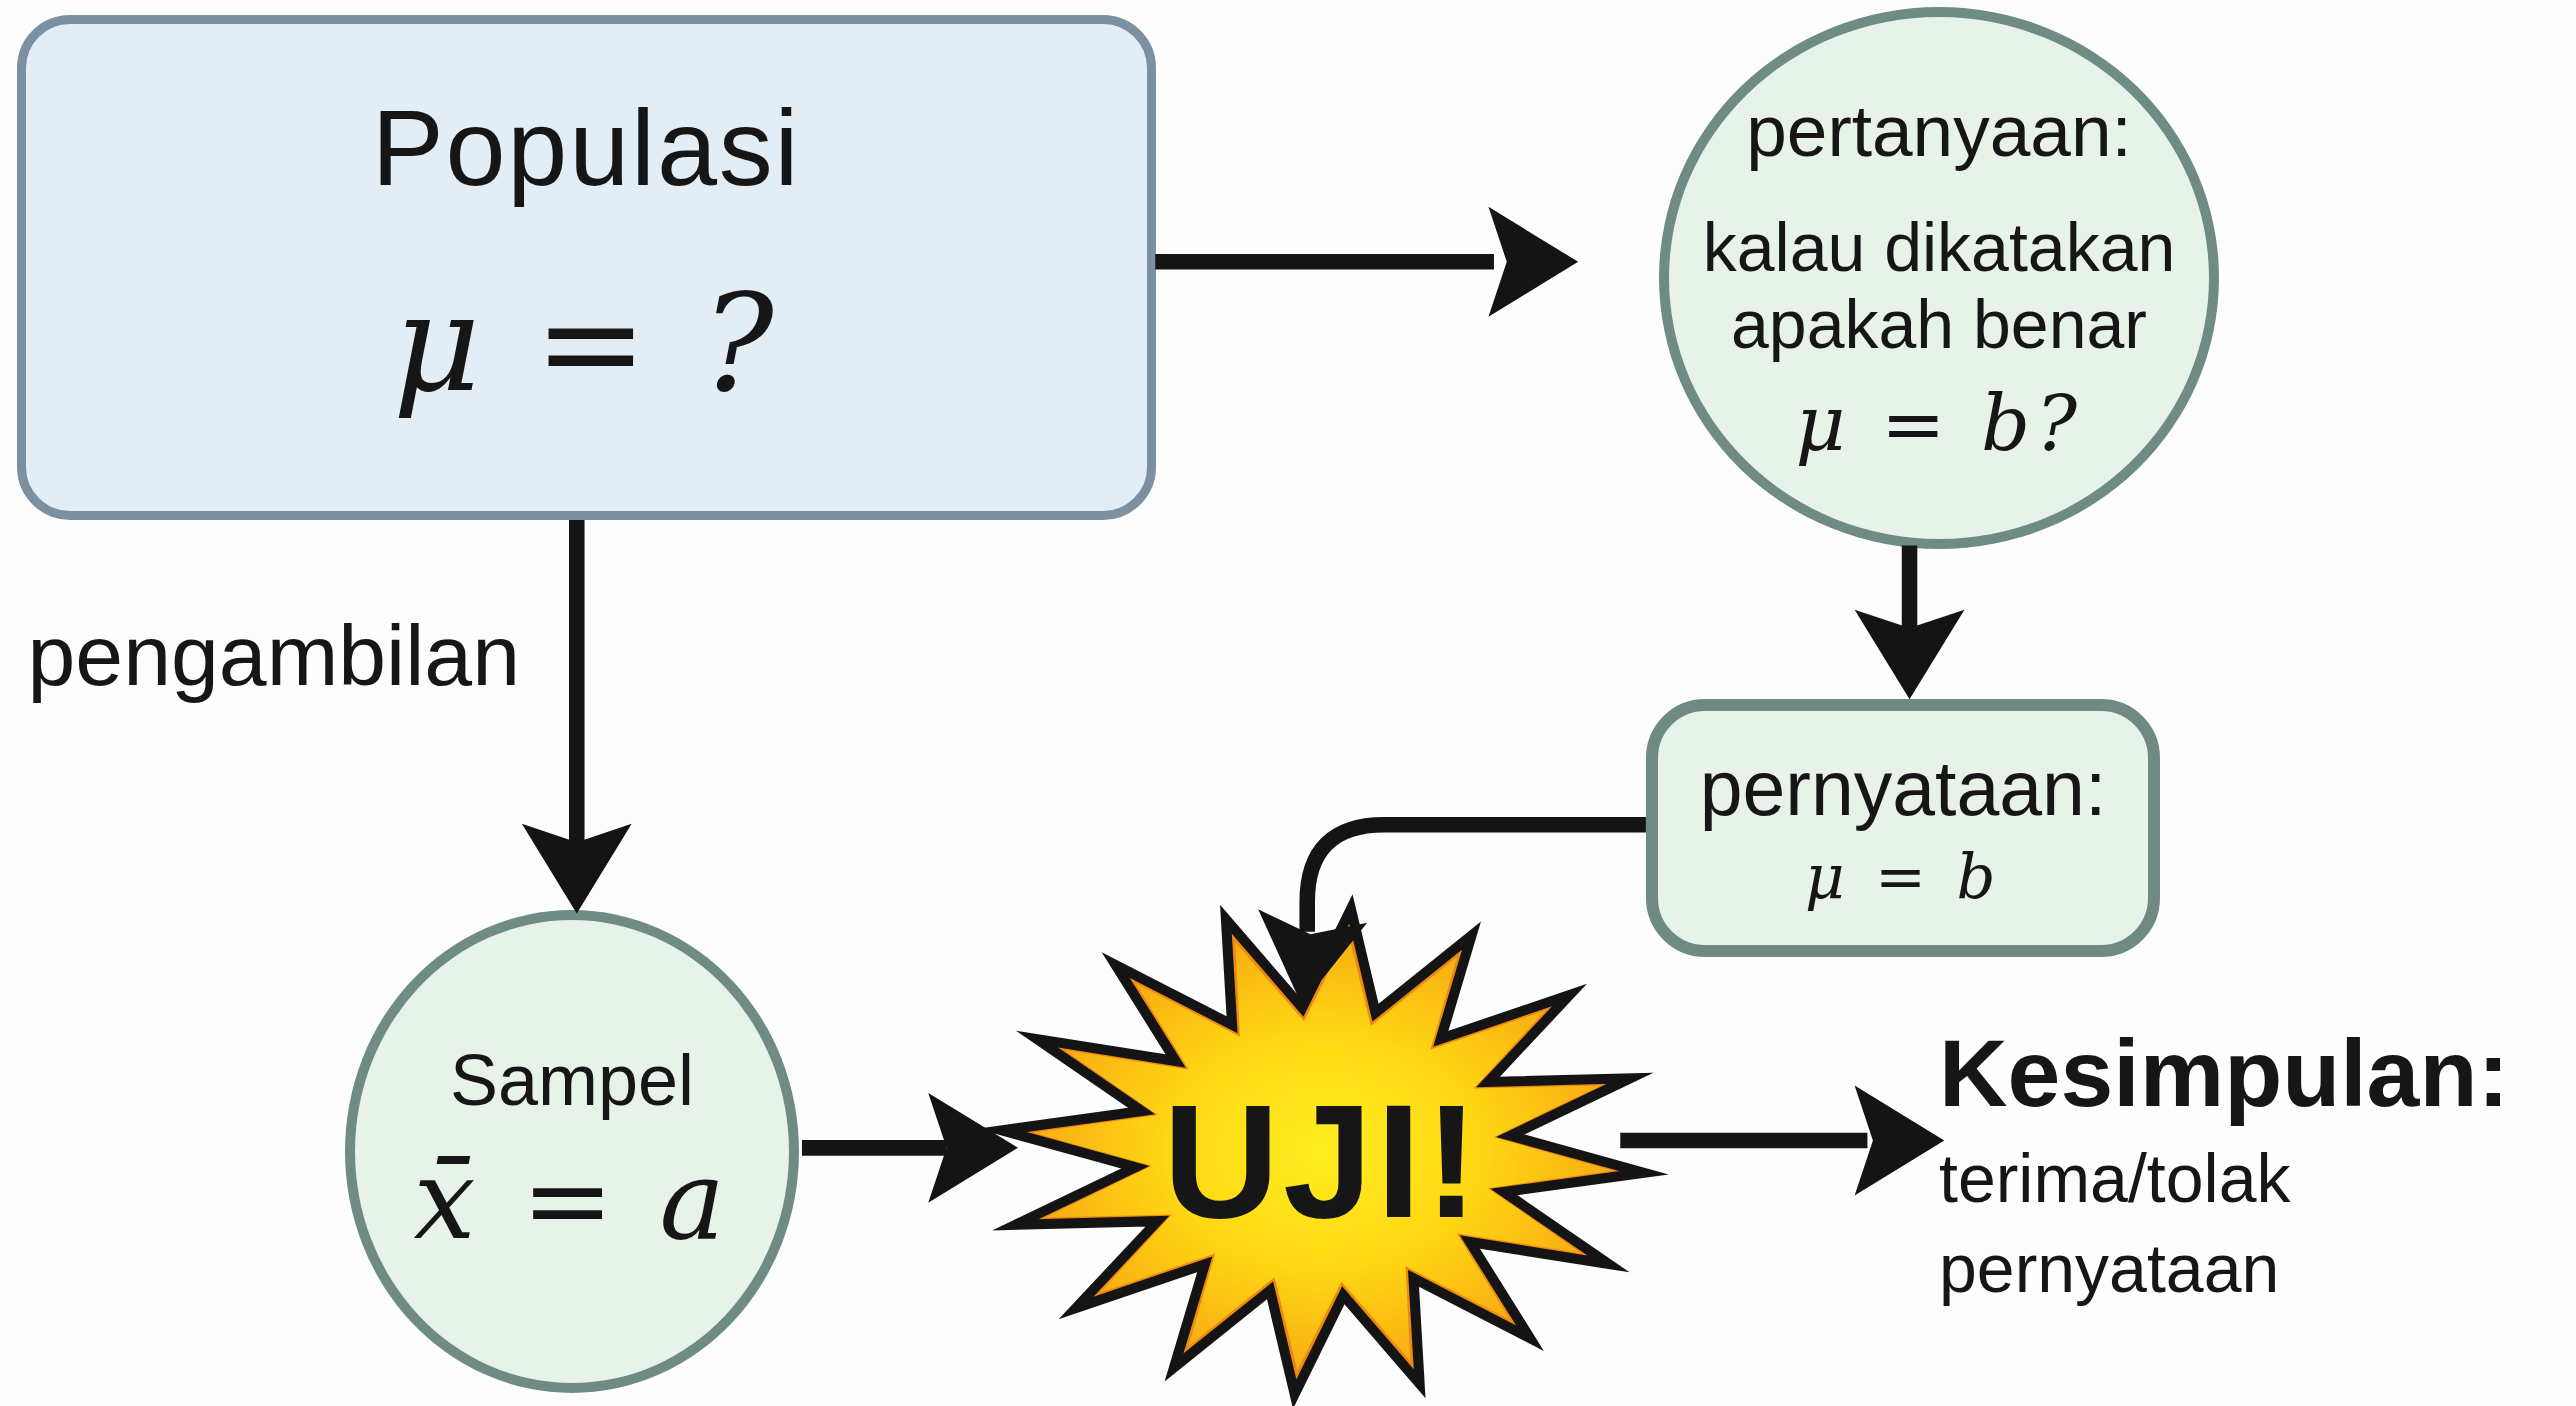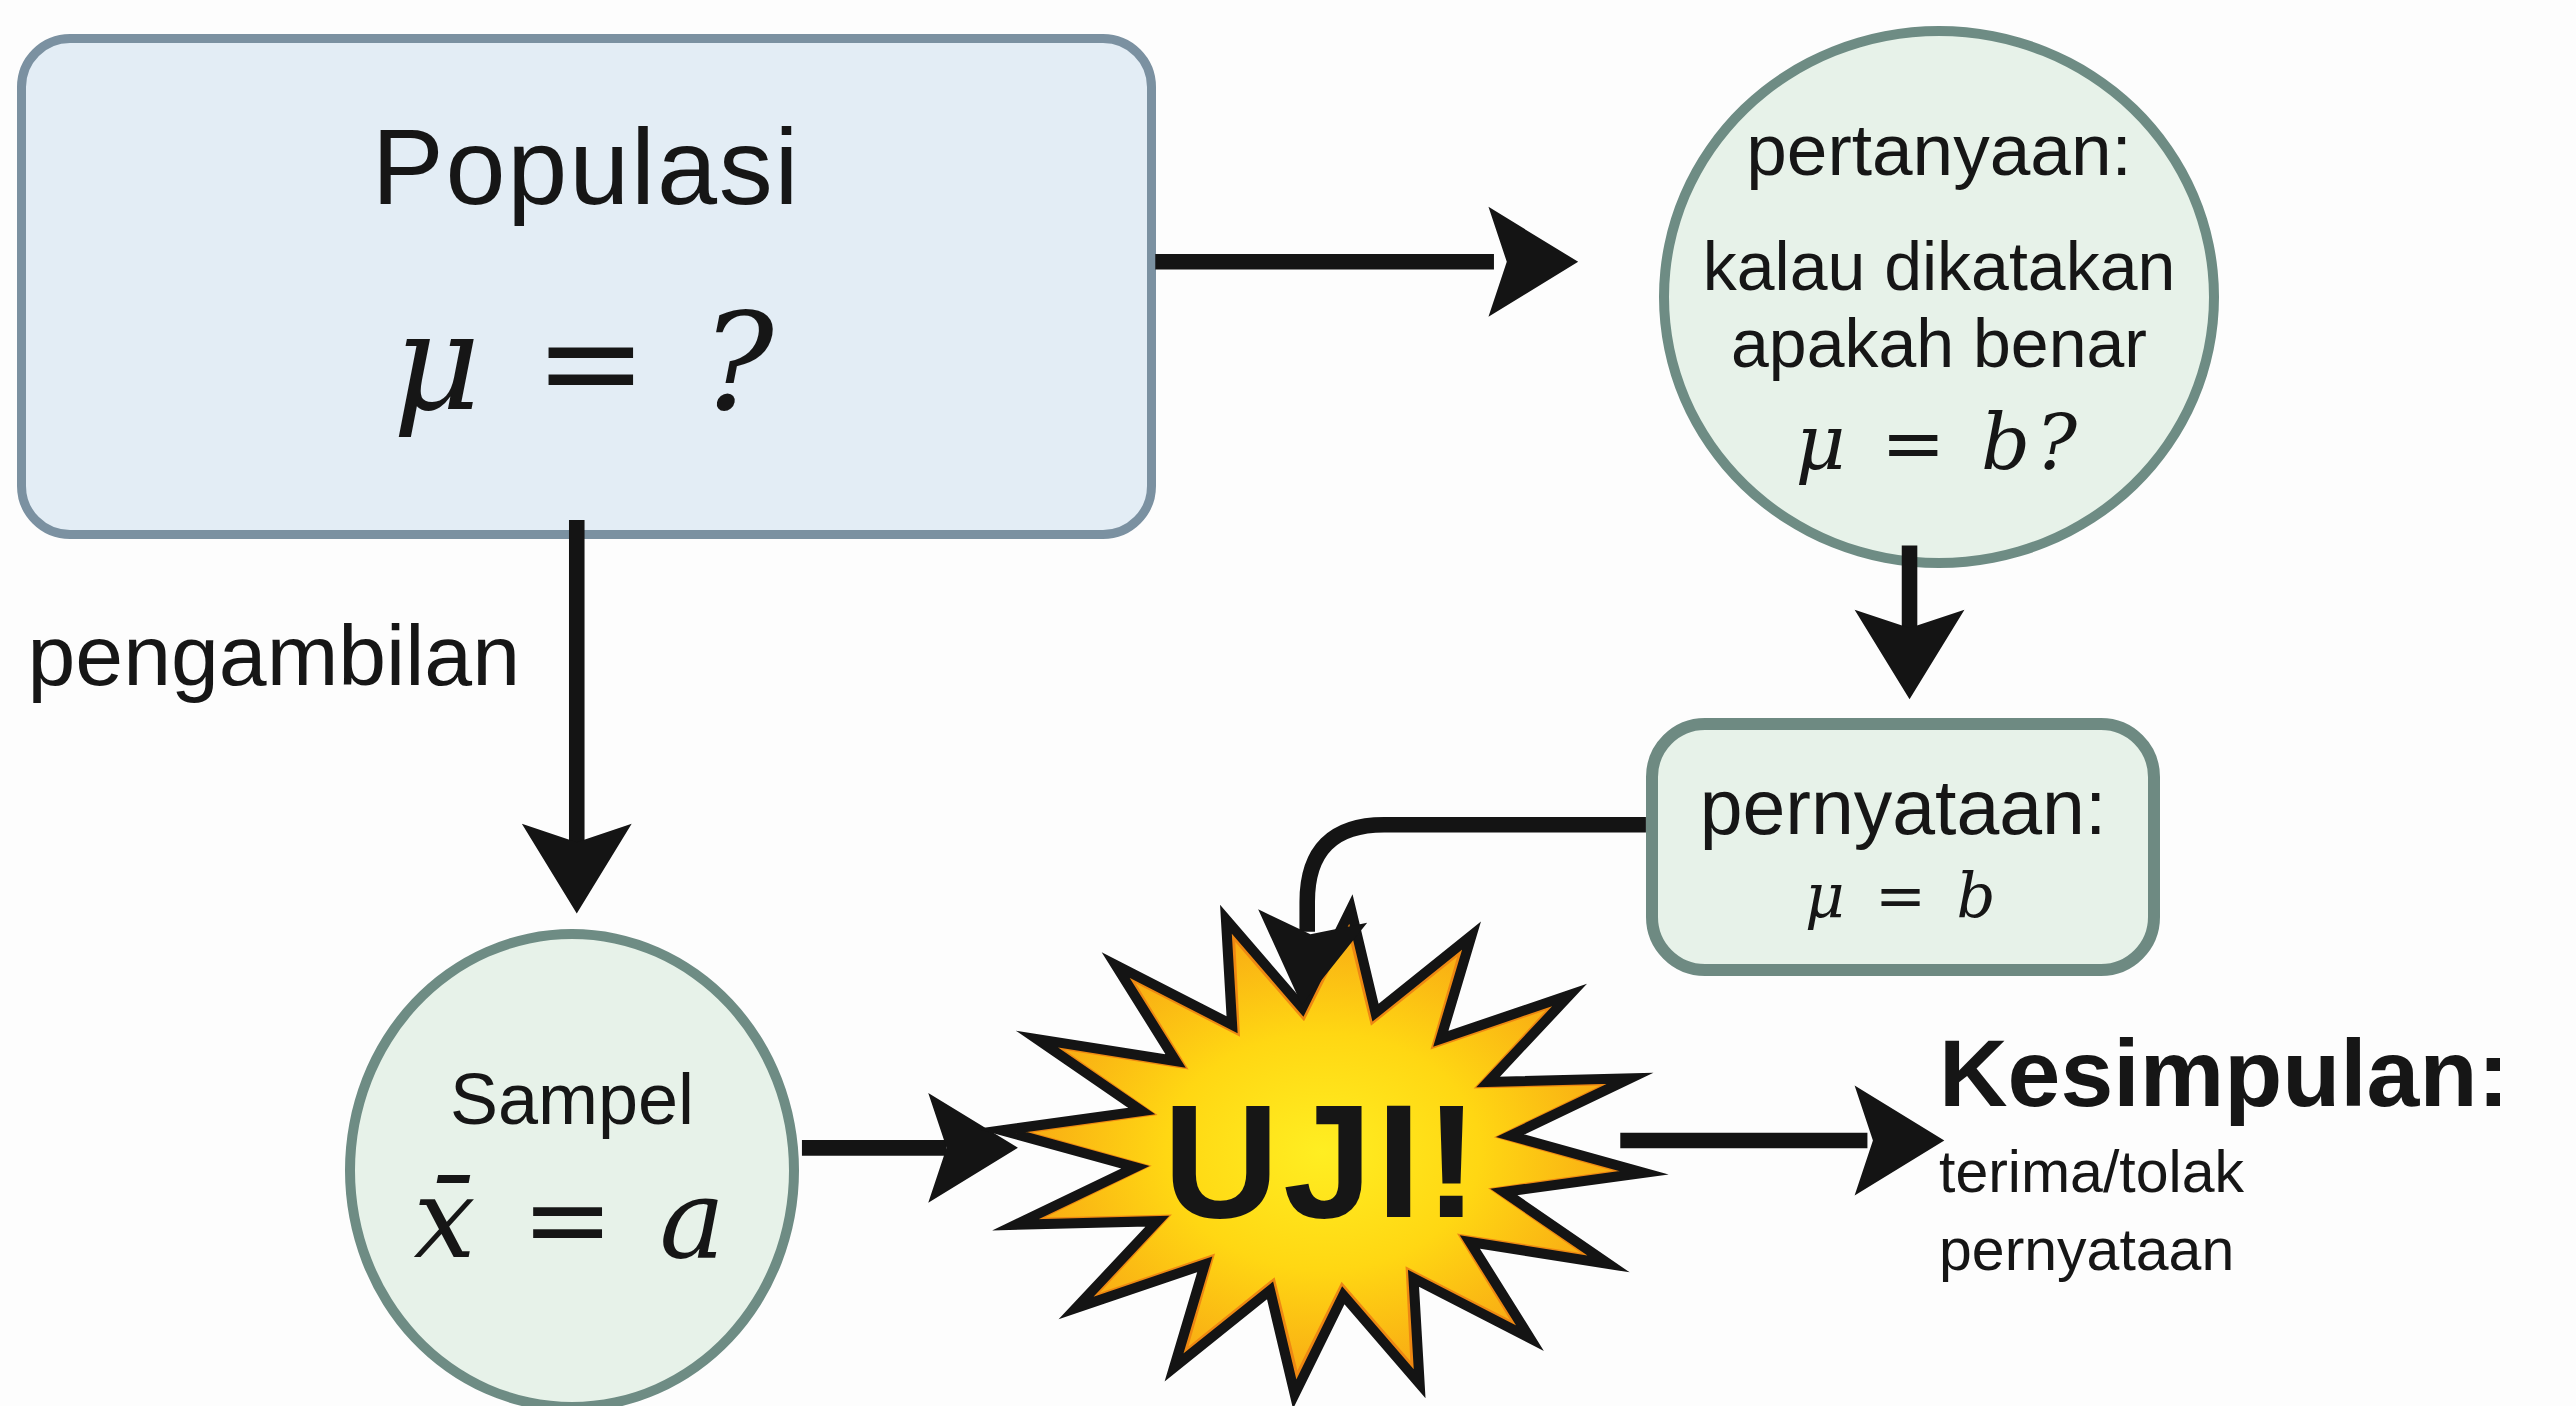--- a/index.html
+++ b/index.html
@@ -5,21 +5,21 @@
   html,body{margin:0;padding:0;background:#ffffff;}
   .canvas{
     position:relative;
     width:2576px;height:1406px;
     background:#fdfdfd;
     overflow:hidden;
     font-family:"Liberation Sans", sans-serif;
     color:#161616;
   }
   .node{position:absolute;box-sizing:border-box;display:flex;flex-direction:column;
-        align-items:center;justify-content:center;text-align:center;margin-top:19px;}
+        align-items:center;justify-content:center;text-align:center;}
   
   .populasi{
     left:16.5px;top:14.6px;width:1139px;height:505px;
     background:#e3edf5;border:9.2px solid #7b91a1;border-radius:53px;
   }
   .populasi .title{font-size:108px;letter-spacing:1.8px;margin-top:-27.5px;}
   .populasi .formula{font-size:135px;margin-top:55px;}
   .formula{font-family:"DejaVu Serif", serif;font-style:italic;letter-spacing:5.5px;}
   
   .pertanyaan{
@@ -52,21 +52,21 @@
   .uji-label{
     position:absolute;left:1048px;top:1069px;width:549px;
     font-size:161px;font-weight:bold;text-align:center;letter-spacing:3.7px;
     z-index:6;
   }
   .kesimpulan{
     position:absolute;left:1939px;top:1014px;width:637px;
     z-index:2;
   }
   .kesimpulan .title{font-size:95px;font-weight:bold;line-height:1.25;}
-  .kesimpulan .line{font-size:59px;line-height:1.33;}
+  .kesimpulan .line{font-size:68px;line-height:1.33;}
   @supports ((-webkit-background-clip:text) or (background-clip:text)){
     .kesimpulan .fade{
       background:linear-gradient(90deg,#161616 58%,#161616 72%,#909090 96%);
       -webkit-background-clip:text;background-clip:text;color:transparent;
     }
   }
   svg.overlay{position:absolute;left:0;top:0;z-index:4;pointer-events:none;}
 </style>
 </head>
 <body>

